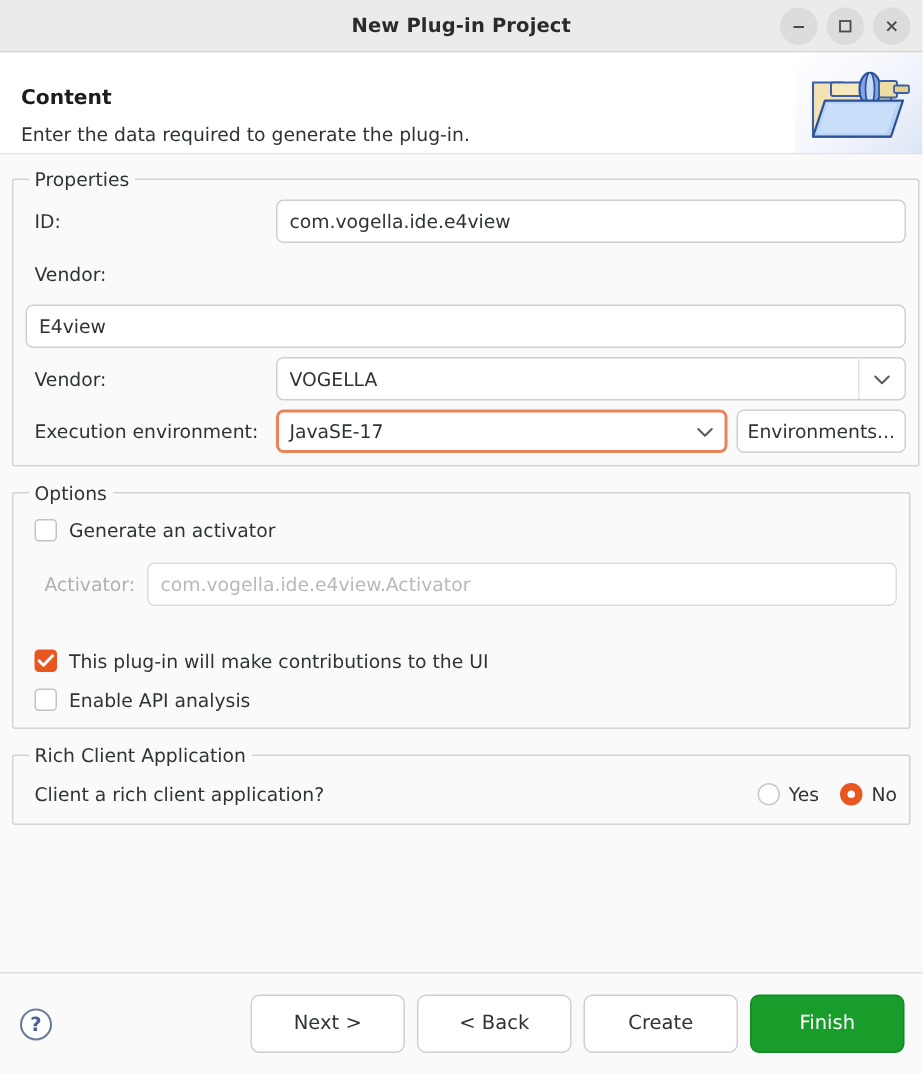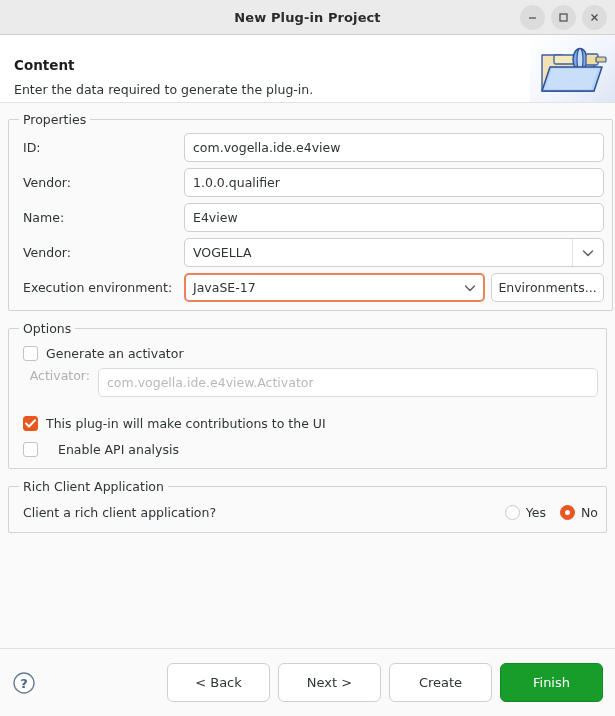--- a/index.html
+++ b/index.html
@@ -209,21 +209,21 @@
   }
 
   
   .checkrow {
     display: flex;
     align-items: center;
     height: 22px;
     margin-bottom: 4px;
     padding-left: 6px;
   }
-  .checkrow:last-child { margin-bottom: 0; gap: 12px; }
+  .checkrow:last-child { margin-bottom: 0; }
   .cbox {
     width: 15px;
     height: 15px;
     flex: 0 0 15px;
     box-sizing: border-box;
     border: 1px solid #c3c3c3;
     border-radius: 3px;
     background: #ffffff;
     margin-right: 8px;
     display: flex;
@@ -233,23 +233,23 @@
   .cbox.checked {
     background: #e8571f;
     border-color: #e8571f;
   }
   .cbox svg { display: none; }
   .cbox.checked svg { display: block; }
   .checkrow-label { font-size: 12.5px; color: #2e3436; }
 
   .activator-row {
     display: flex;
-    align-items: flex-start;
+    align-items: center;
     height: 42px;
-    margin-bottom: 2px;
+    margin-bottom: 19px;
     padding-left: 6px;
   }
   .activator-label {
     width: 75px;
     flex: 0 0 75px;
     text-align: right;
     padding-right: 8px;
     box-sizing: border-box;
     font-size: 12.5px;
     color: #b0b0b0;
@@ -383,25 +383,23 @@
     <fieldset class="group">
       <legend>Properties</legend>
 
       <div class="row">
         <div class="row-label">ID:</div>
         <input class="textfield" type="text" value="com.vogella.ide.e4view" style="">
       </div>
 
       <div class="row">
         <div class="row-label">Vendor:</div>
-        <input class="textfield" type="text" value="1.0.0.qualifier" style="">
       </div>
 
       <div class="row">
-        <div class="row-label">Name:</div>
         <input class="textfield" type="text" value="E4view" style="">
       </div>
 
       <div class="row">
         <div class="row-label">Vendor:</div>
         <div class="combo">
           <span class="combo-value">VOGELLA</span>
           <span class="combo-arrow">
             <svg width="12" height="8" viewBox="0 0 12 8">
                 <polyline points="1.5,2 6,6.5 10.5,2" fill="none" stroke="#5c5c5c" stroke-width="1.4" stroke-linecap="round" stroke-linejoin="round"></polyline>
@@ -476,19 +474,19 @@
   </div>
 
   <div class="footer">
     <span class="help-icon">
       <svg width="24" height="24" viewBox="0 0 24 24">
         <circle cx="12" cy="12" r="10" fill="#ffffff" stroke="#6b7d99" stroke-width="1.4"></circle>
         <text x="12" y="16.6" text-anchor="middle" font-family="DejaVu Sans, sans-serif" font-size="13" font-weight="bold" fill="#48638f">?</text>
       </svg>
     </span>
     <span class="footer-spacer"></span>
+    <button class="btn">Next &gt;</button>
     <button class="btn">&lt; Back</button>
-    <button class="btn">Next &gt;</button>
     <button class="btn">Create</button>
     <button class="btn primary">Finish</button>
   </div>
 
 </div>
 
 </body></html>

